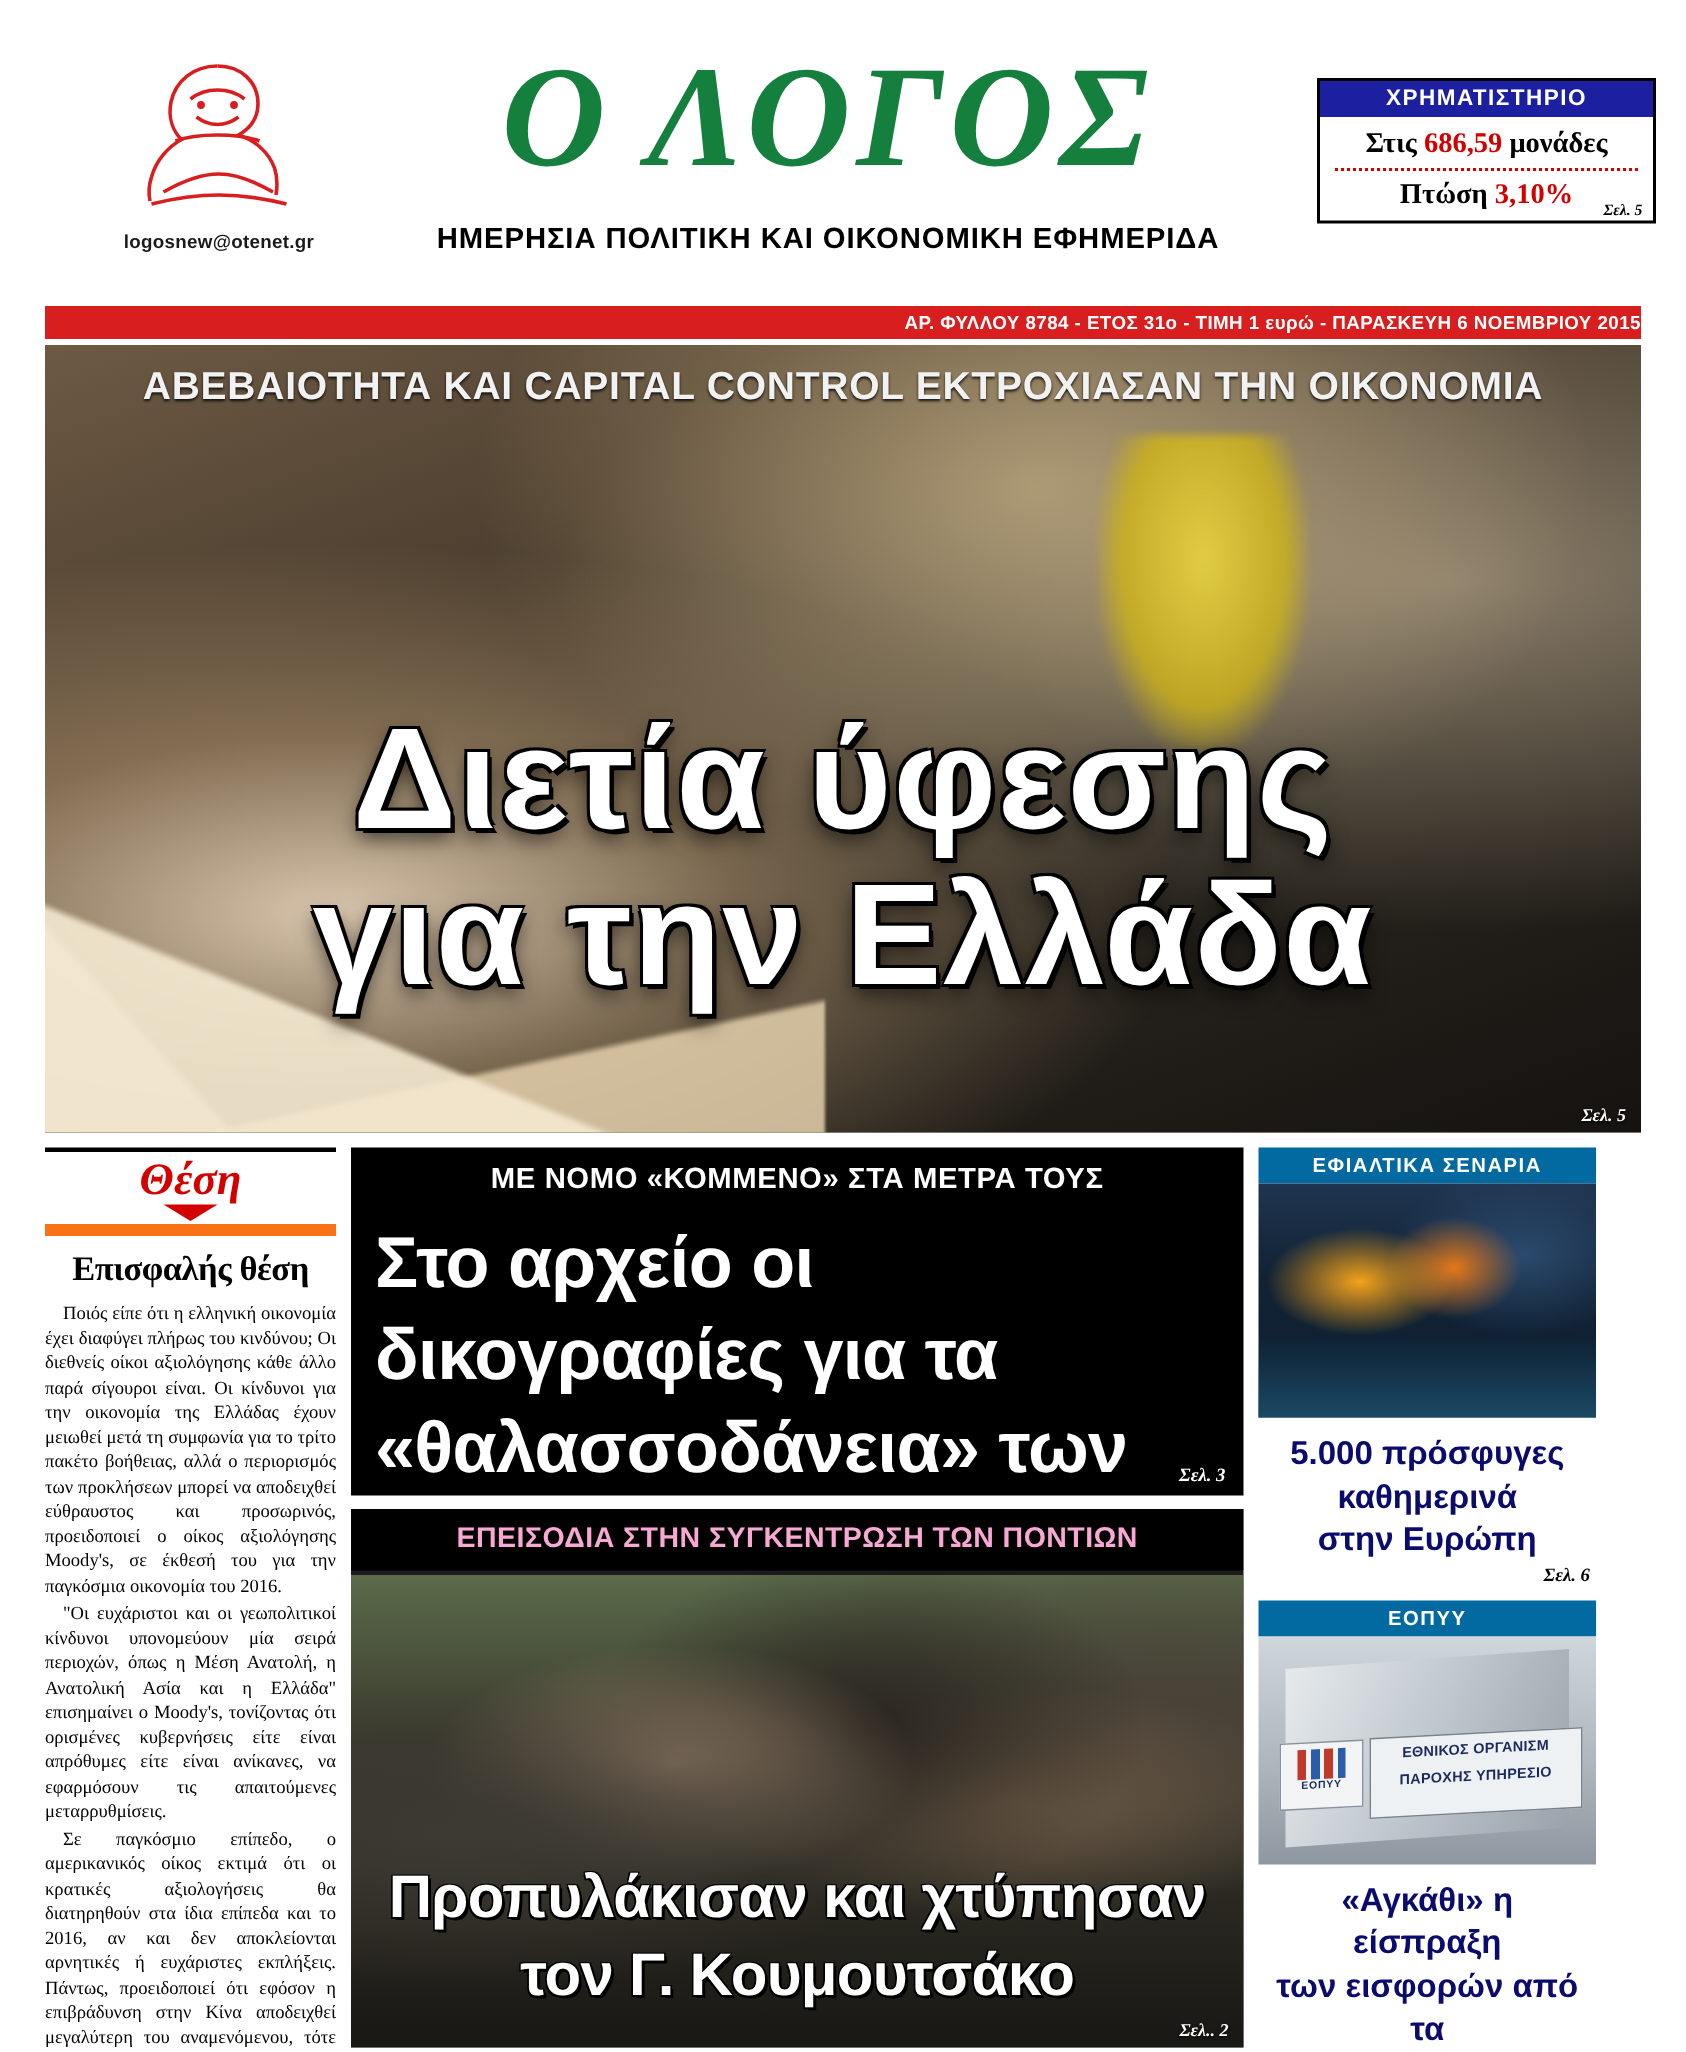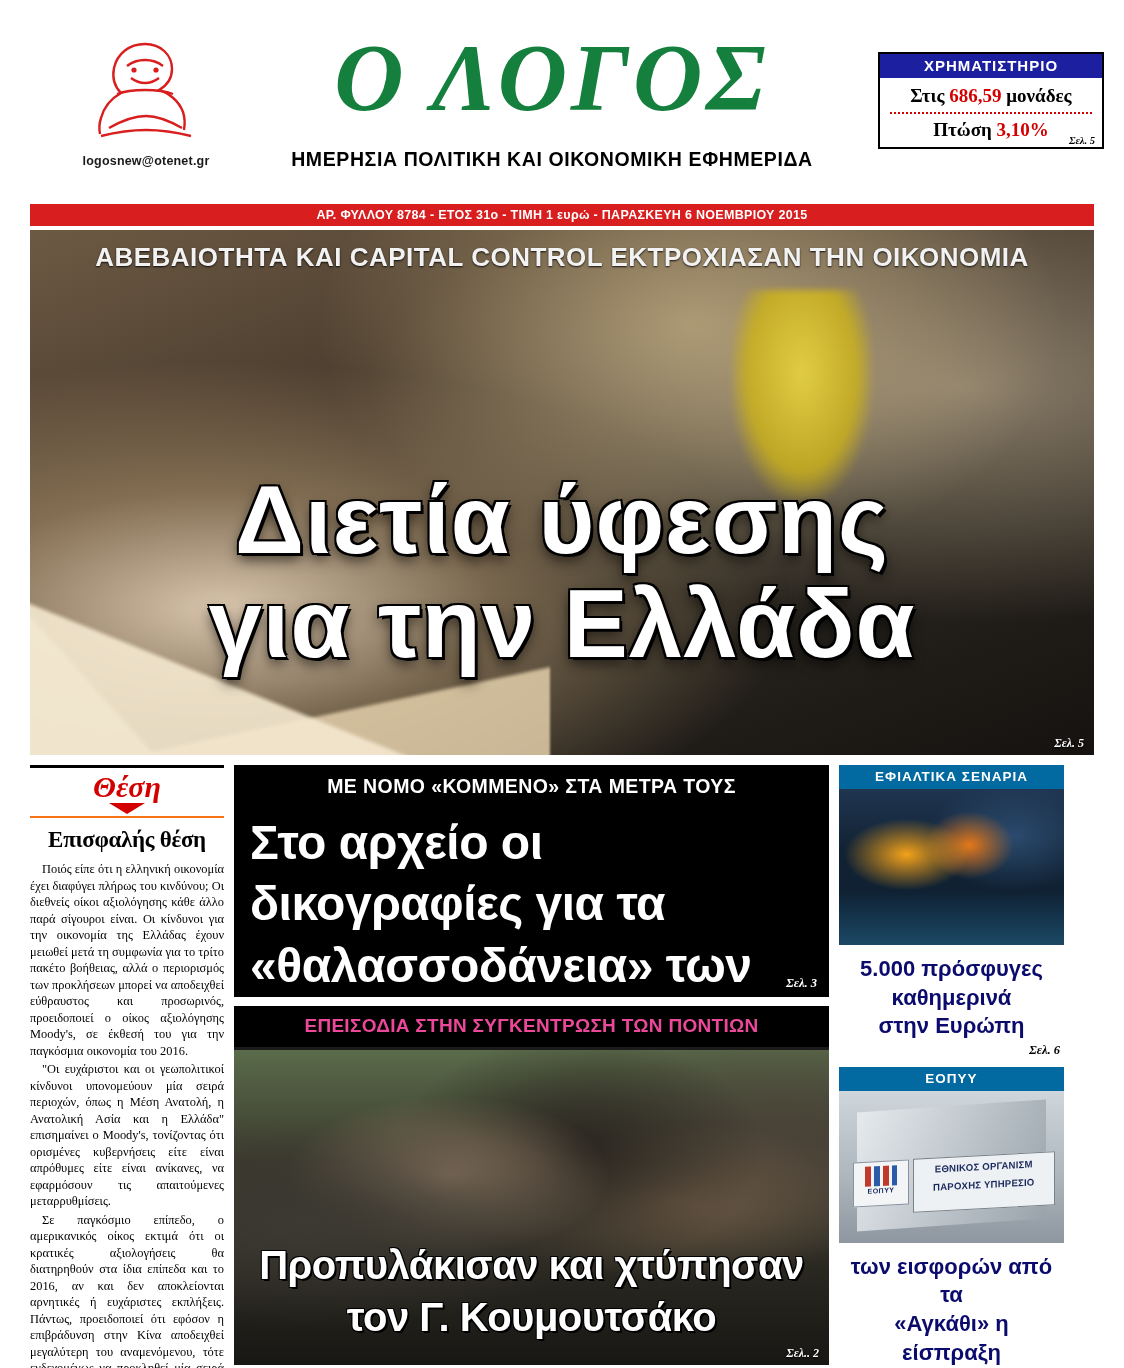--- a/index.html
+++ b/index.html
@@ -118,21 +118,21 @@
     font-style: italic;
     font-weight: bold;
     color: #000;
     font-family: "Liberation Serif", serif;
   }
 
   
   .red-bar {
     background: #d81e1e;
     color: #fff;
-    text-align: center;
+    text-align: right;
     font-size: 12.5px;
     font-weight: bold;
     letter-spacing: 0.3px;
     padding: 4px 0 4px;
     margin: 4px 30px 0 30px;
   }
 
   
   .hero {
     position: relative;
@@ -227,21 +227,21 @@
     gap: 10px;
     height: 600px;
   }
   .col-left { width: 194px; }
   .col-mid { width: 595px; display: flex; flex-direction: column; gap: 9px; }
   .col-right { width: 225px; display: flex; flex-direction: column; gap: 9px; }
 
   
   .thesi-head {
     border-top: 3px solid #000;
-    border-bottom: 2px solid #f97316;
+    border-bottom: 8px solid #f97316;
     text-align: center;
     padding: 4px 0 2px;
     position: relative;
   }
   .thesi-word {
     font-family: "Liberation Serif", serif;
     font-size: 30px;
     font-weight: bold;
     font-style: italic;
     color: #d40000;
@@ -307,21 +307,21 @@
   }
 
   .story-b {
     position: relative;
     flex: 1;
     background: #1b1b1b;
     overflow: hidden;
   }
   .story-b .kicker-bar {
     background: #000;
-    color: #ec4899;
+    color: #f9a8d4;
     text-align: center;
     font-size: 19px;
     font-weight: bold;
     letter-spacing: 0.3px;
     padding: 9px 0 10px;
     position: relative;
     z-index: 3;
   }
   .story-b-photo {
     position: absolute;
@@ -587,21 +587,21 @@
           <div class="sign">
             <span>ΕΘΝΙΚΟΣ ΟΡΓΑΝΙΣΜ</span>
             <span>ΠΑΡΟΧΗΣ ΥΠΗΡΕΣΙΟ</span>
           </div>
           <div class="logo-sq">
             <i></i>
             <b>ΕΟΠΥΥ</b>
           </div>
         </div>
         <div class="rail-text">
+          <div>«Αγκάθι» η είσπραξη</div>
           <div>των εισφορών από τα</div>
-          <div>«Αγκάθι» η είσπραξη</div>
           <div>ασφαλιστικά ταμεία</div>
         </div>
 
       </div>
     </div>
   </div>
 </div>
 
 </body></html>

